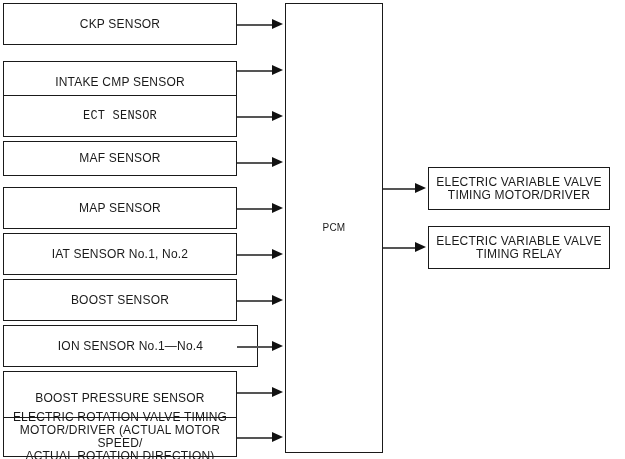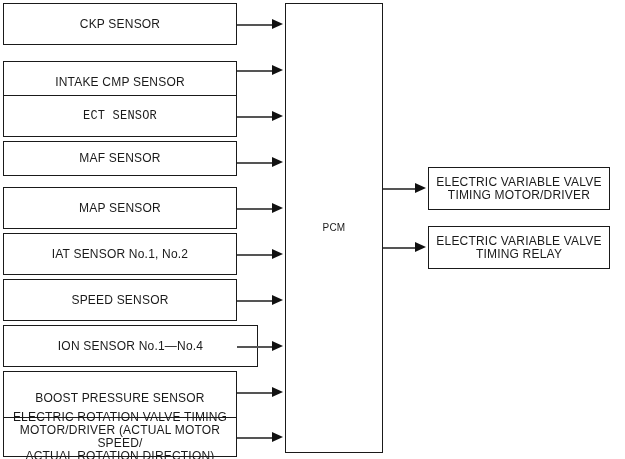--- a/index.html
+++ b/index.html
@@ -78,21 +78,21 @@
       <div class="box" style="left: 3px; top: 141px; width: 234px; height: 35px;">
         <span class="box-label">MAF SENSOR</span>
       </div>
       <div class="box" style="left: 3px; top: 187px; width: 234px; height: 42px;">
         <span class="box-label">MAP SENSOR</span>
       </div>
       <div class="box" style="left: 3px; top: 233px; width: 234px; height: 42px;">
         <span class="box-label">IAT SENSOR No.1, No.2</span>
       </div>
       <div class="box" style="left: 3px; top: 279px; width: 234px; height: 42px;">
-        <span class="box-label">SPEED SENSOR</span>
+        <span class="box-label">BOOST SENSOR</span>
       </div>
       <div class="box" style="left: 3px; top: 325px; width: 255px; height: 42px;">
         <span class="box-label">ION SENSOR No.1—No.4</span>
       </div>
       <div class="box" style="left: 3px; top: 371px; width: 234px; height: 54px;">
         <span class="box-label">BOOST PRESSURE SENSOR</span>
       </div>
       <div class="box" style="left: 3px; top: 417px; width: 234px; height: 40px;">
         <span class="box-label">ELECTRIC ROTATION VALVE TIMING
 MOTOR/DRIVER (ACTUAL MOTOR SPEED/

